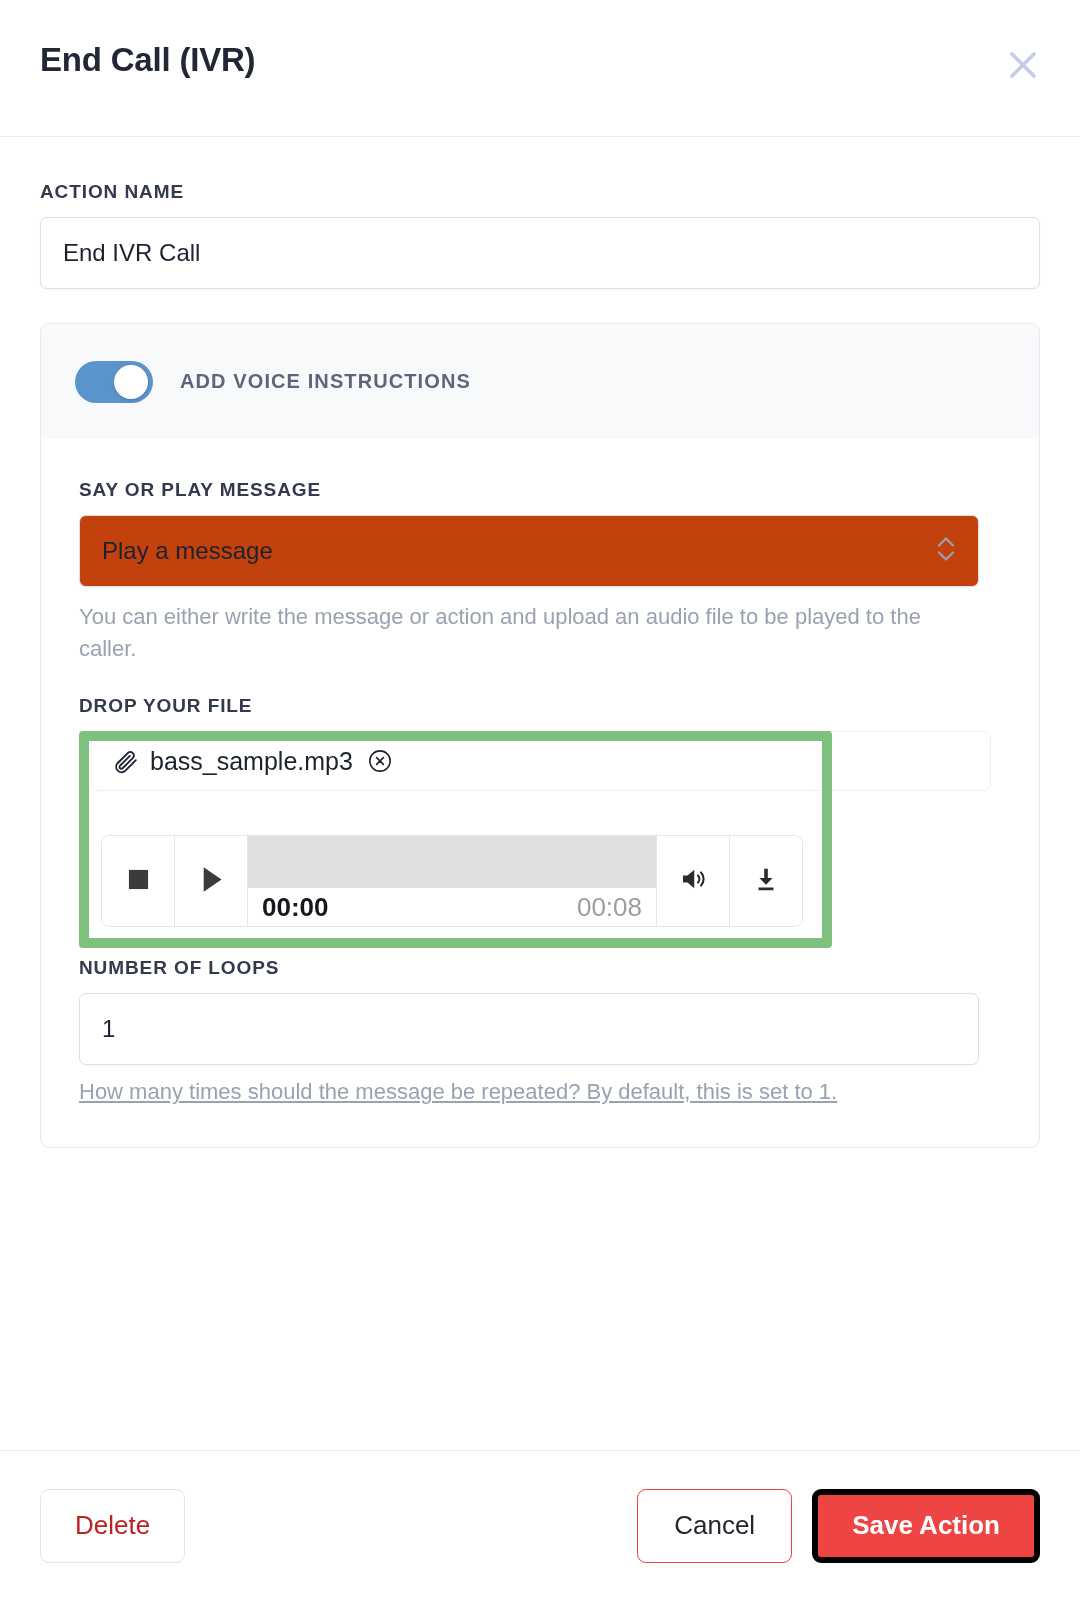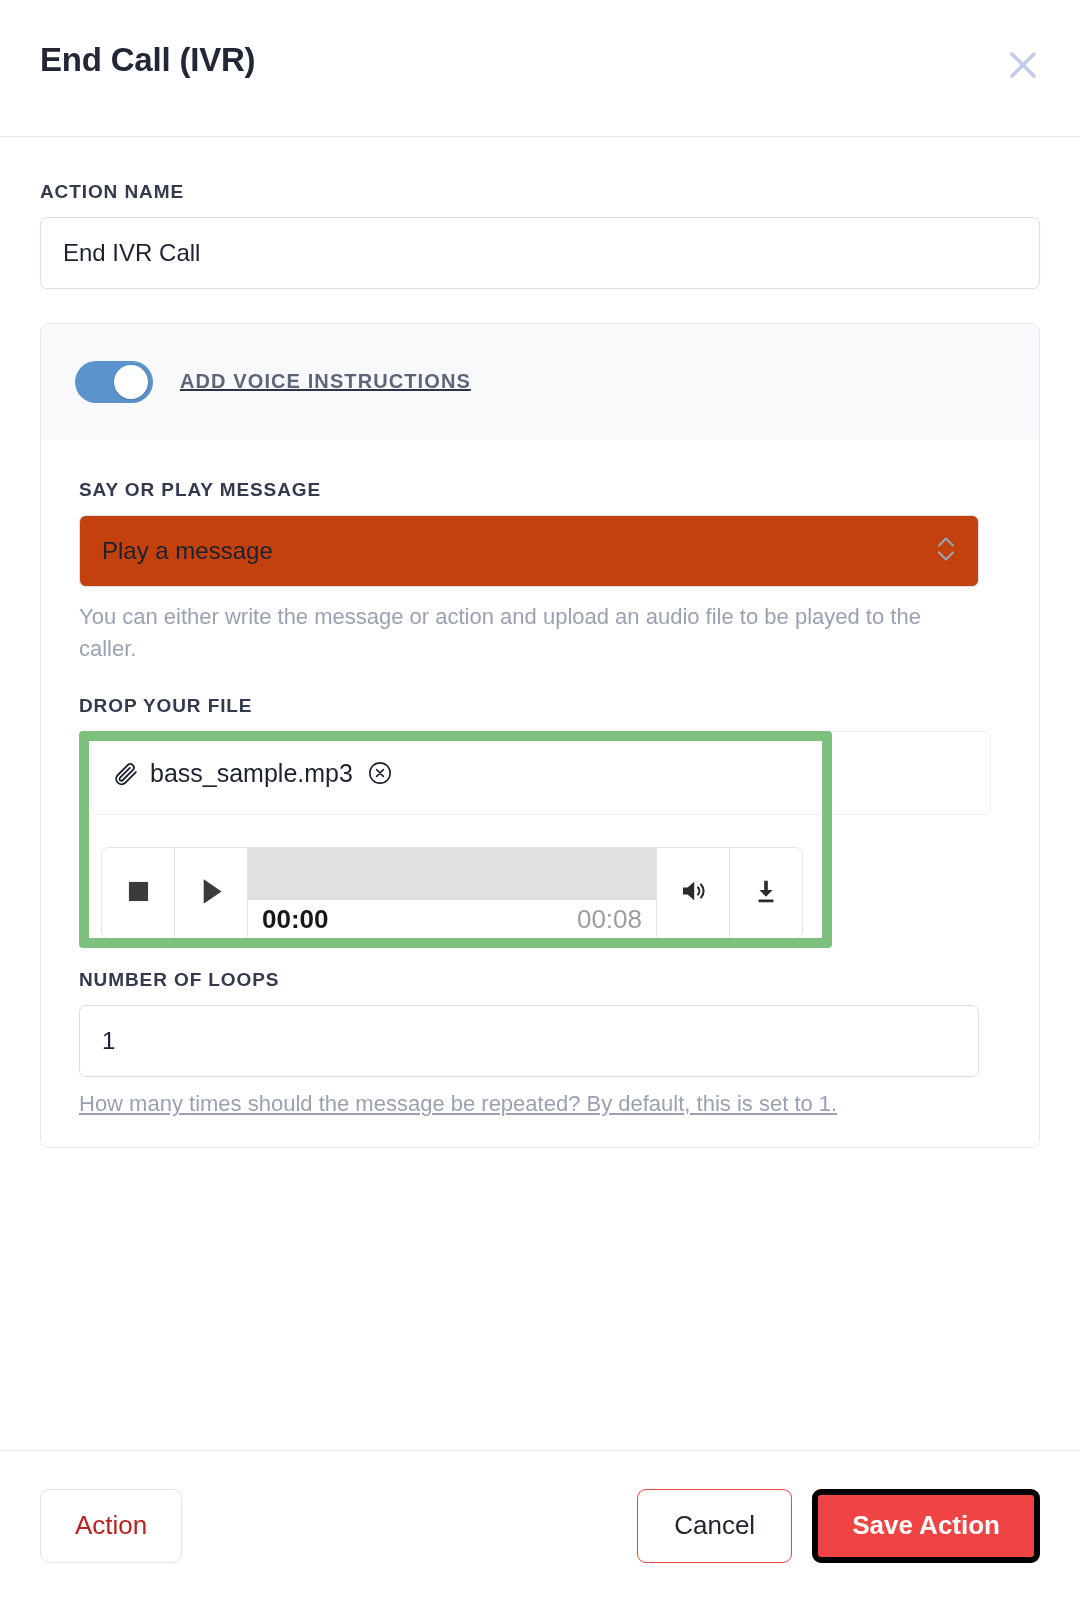--- a/index.html
+++ b/index.html
@@ -103,21 +103,20 @@
     height: 825px;
     box-sizing: border-box;
   }
   .voice-card-head {
     background: #f7f9fb;
     height: 115px;
     display: flex;
     align-items: center;
     padding: 0 34px;
     box-sizing: border-box;
-    text-decoration: underline;
   }
   .toggle {
     width: 78px;
     height: 42px;
     border-radius: 21px;
     background: #5b93cc;
     position: relative;
     cursor: pointer;
     flex: none;
   }
@@ -203,41 +202,41 @@
     border: 10px solid #7ec07e;
     border-radius: 4px;
     box-sizing: border-box;
     pointer-events: none;
     z-index: 5;
   }
   .file-chip {
     position: relative;
     width: 900px;
     box-sizing: border-box;
-    height: 84px;
+    height: 60px;
     border: 1px solid #edeff3;
     border-radius: 7px;
     background: #ffffff;
     display: flex;
     align-items: center;
     padding: 0 20px;
     margin-top: 12px;
     margin-left: 12px;
   }
   .clip-icon { flex: none; margin-right: 10px; display: flex; }
   .file-name {
     font-size: 25px;
     color: #1d2230;
     margin-right: 14px;
   }
   .remove-file { flex: none; cursor: pointer; display: flex; }
 
   
   .audio-player {
-    margin-top: 32px;
+    margin-top: 44px;
     margin-left: 22px;
     width: 702px;
     height: 92px;
     border: 1px solid #e3e5ea;
     border-radius: 8px;
     background: #ffffff;
     display: flex;
     overflow: hidden;
     box-sizing: border-box;
   }
@@ -463,19 +462,19 @@
           <div class="field-label">NUMBER OF LOOPS</div>
           <div class="loops-input" placeholder="1">1</div>
           <div class="loops-helper">How many times should the message be repeated? By default, this is set to 1.</div>
         </div>
 
       </div>
     </div>
   </div>
 
   <div class="modal-footer">
-    <div class="btn btn-delete">Action</div>
+    <div class="btn btn-delete">Delete</div>
     <div class="footer-spacer"></div>
     <div class="btn btn-cancel">Cancel</div>
     <div class="btn btn-save">Save Action</div>
   </div>
 
 </div>
 
 </body></html>

